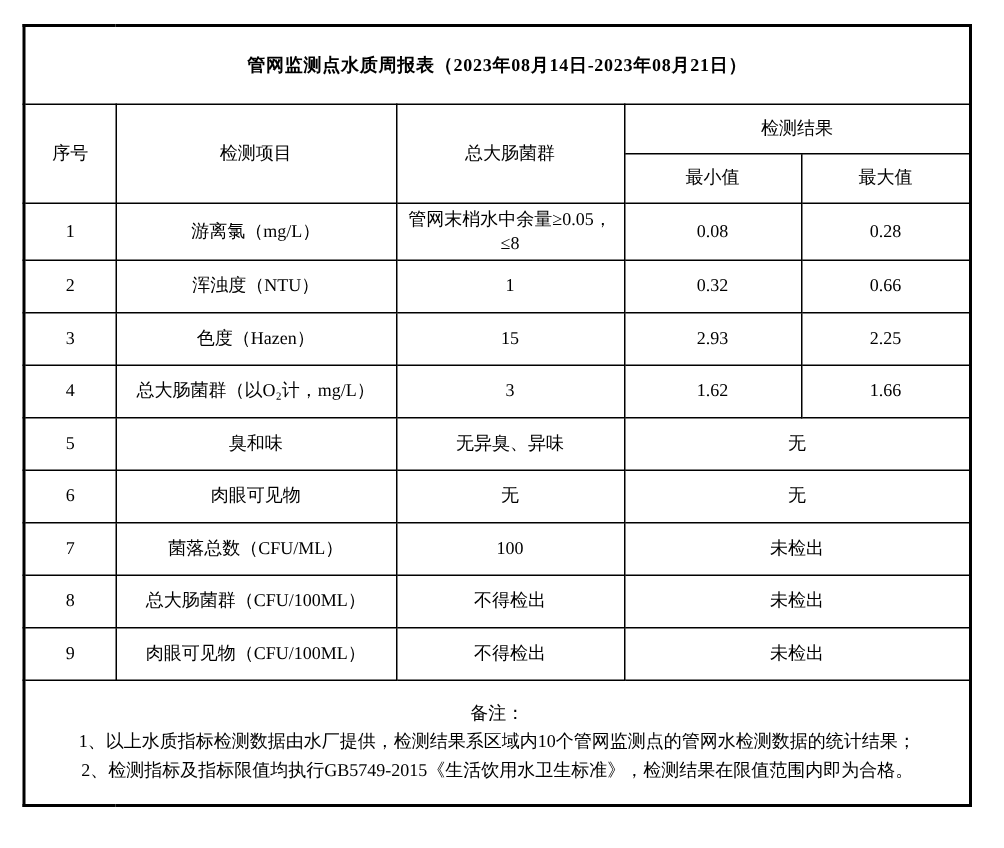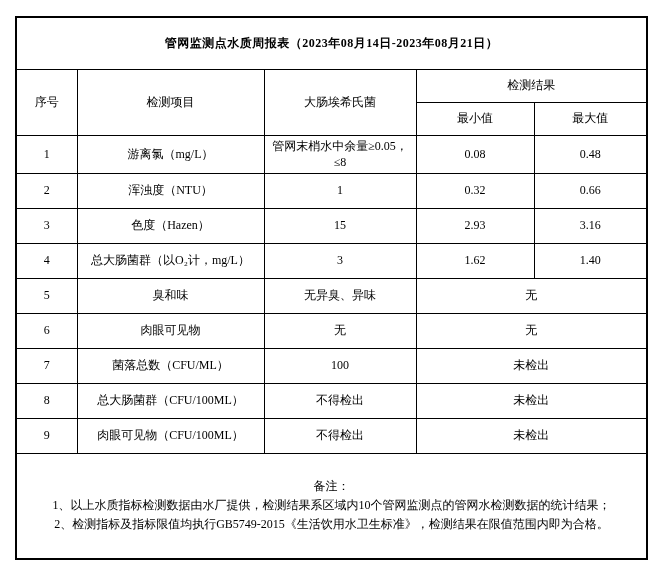--- a/index.html
+++ b/index.html
@@ -37,21 +37,21 @@
   td.title-cell {
     height: 52px;
     font-size: 17px;
     font-weight: bold;
     letter-spacing: 0.5px;
   }
   tr.header-row td { height: 33px; }
   tr.row-tall td { height: 38px; }
   tr.row td { height: 35px; }
   td.notes-cell {
-    height: 106px;
+    height: 84px;
     text-align: left;
     vertical-align: top;
     padding: 6px 6px;
   }
   .notes-line { font-size: 12px; line-height: 19px; white-space: nowrap; }
 </style>
 </head>
 <body>
 
 <div class="page">
@@ -65,55 +65,55 @@
     </colgroup>
 
     <tbody>
         <tr>
       <td class="title-cell" colspan="5">管网监测点水质周报表（2023年08月14日-2023年08月21日）</td>
     </tr>
 
     <tr class="header-row">
       <td rowspan="2">序号</td>
       <td rowspan="2">检测项目</td>
-      <td rowspan="2">大肠埃希氏菌</td>
+      <td rowspan="2">总大肠菌群</td>
       <td colspan="2">检测结果</td>
     </tr>
     <tr class="header-row">
       <td>最小值</td>
       <td>最大值</td>
     </tr>
 
     <tr class="row-tall">
       <td>1</td>
       <td>游离氯（mg/L）</td>
       <td>管网末梢水中余量≥0.05，≤8</td>
       <td>0.08</td>
-      <td>0.48</td>
+      <td>0.28</td>
     </tr>
     <tr class="row">
       <td>2</td>
       <td>浑浊度（NTU）</td>
       <td>1</td>
       <td>0.32</td>
       <td>0.66</td>
     </tr>
     <tr class="row">
       <td>3</td>
       <td>色度（Hazen）</td>
       <td>15</td>
       <td>2.93</td>
-      <td>3.16</td>
+      <td>2.25</td>
     </tr>
     <tr class="row">
       <td>4</td>
       <td>总大肠菌群（以O₂计，mg/L）</td>
       <td>3</td>
       <td>1.62</td>
-      <td>1.40</td>
+      <td>1.66</td>
     </tr>
     <tr class="row">
       <td>5</td>
       <td>臭和味</td>
       <td>无异臭、异味</td>
       <td colspan="2">无</td>
     </tr>
     <tr class="row">
       <td>6</td>
       <td>肉眼可见物</td>

